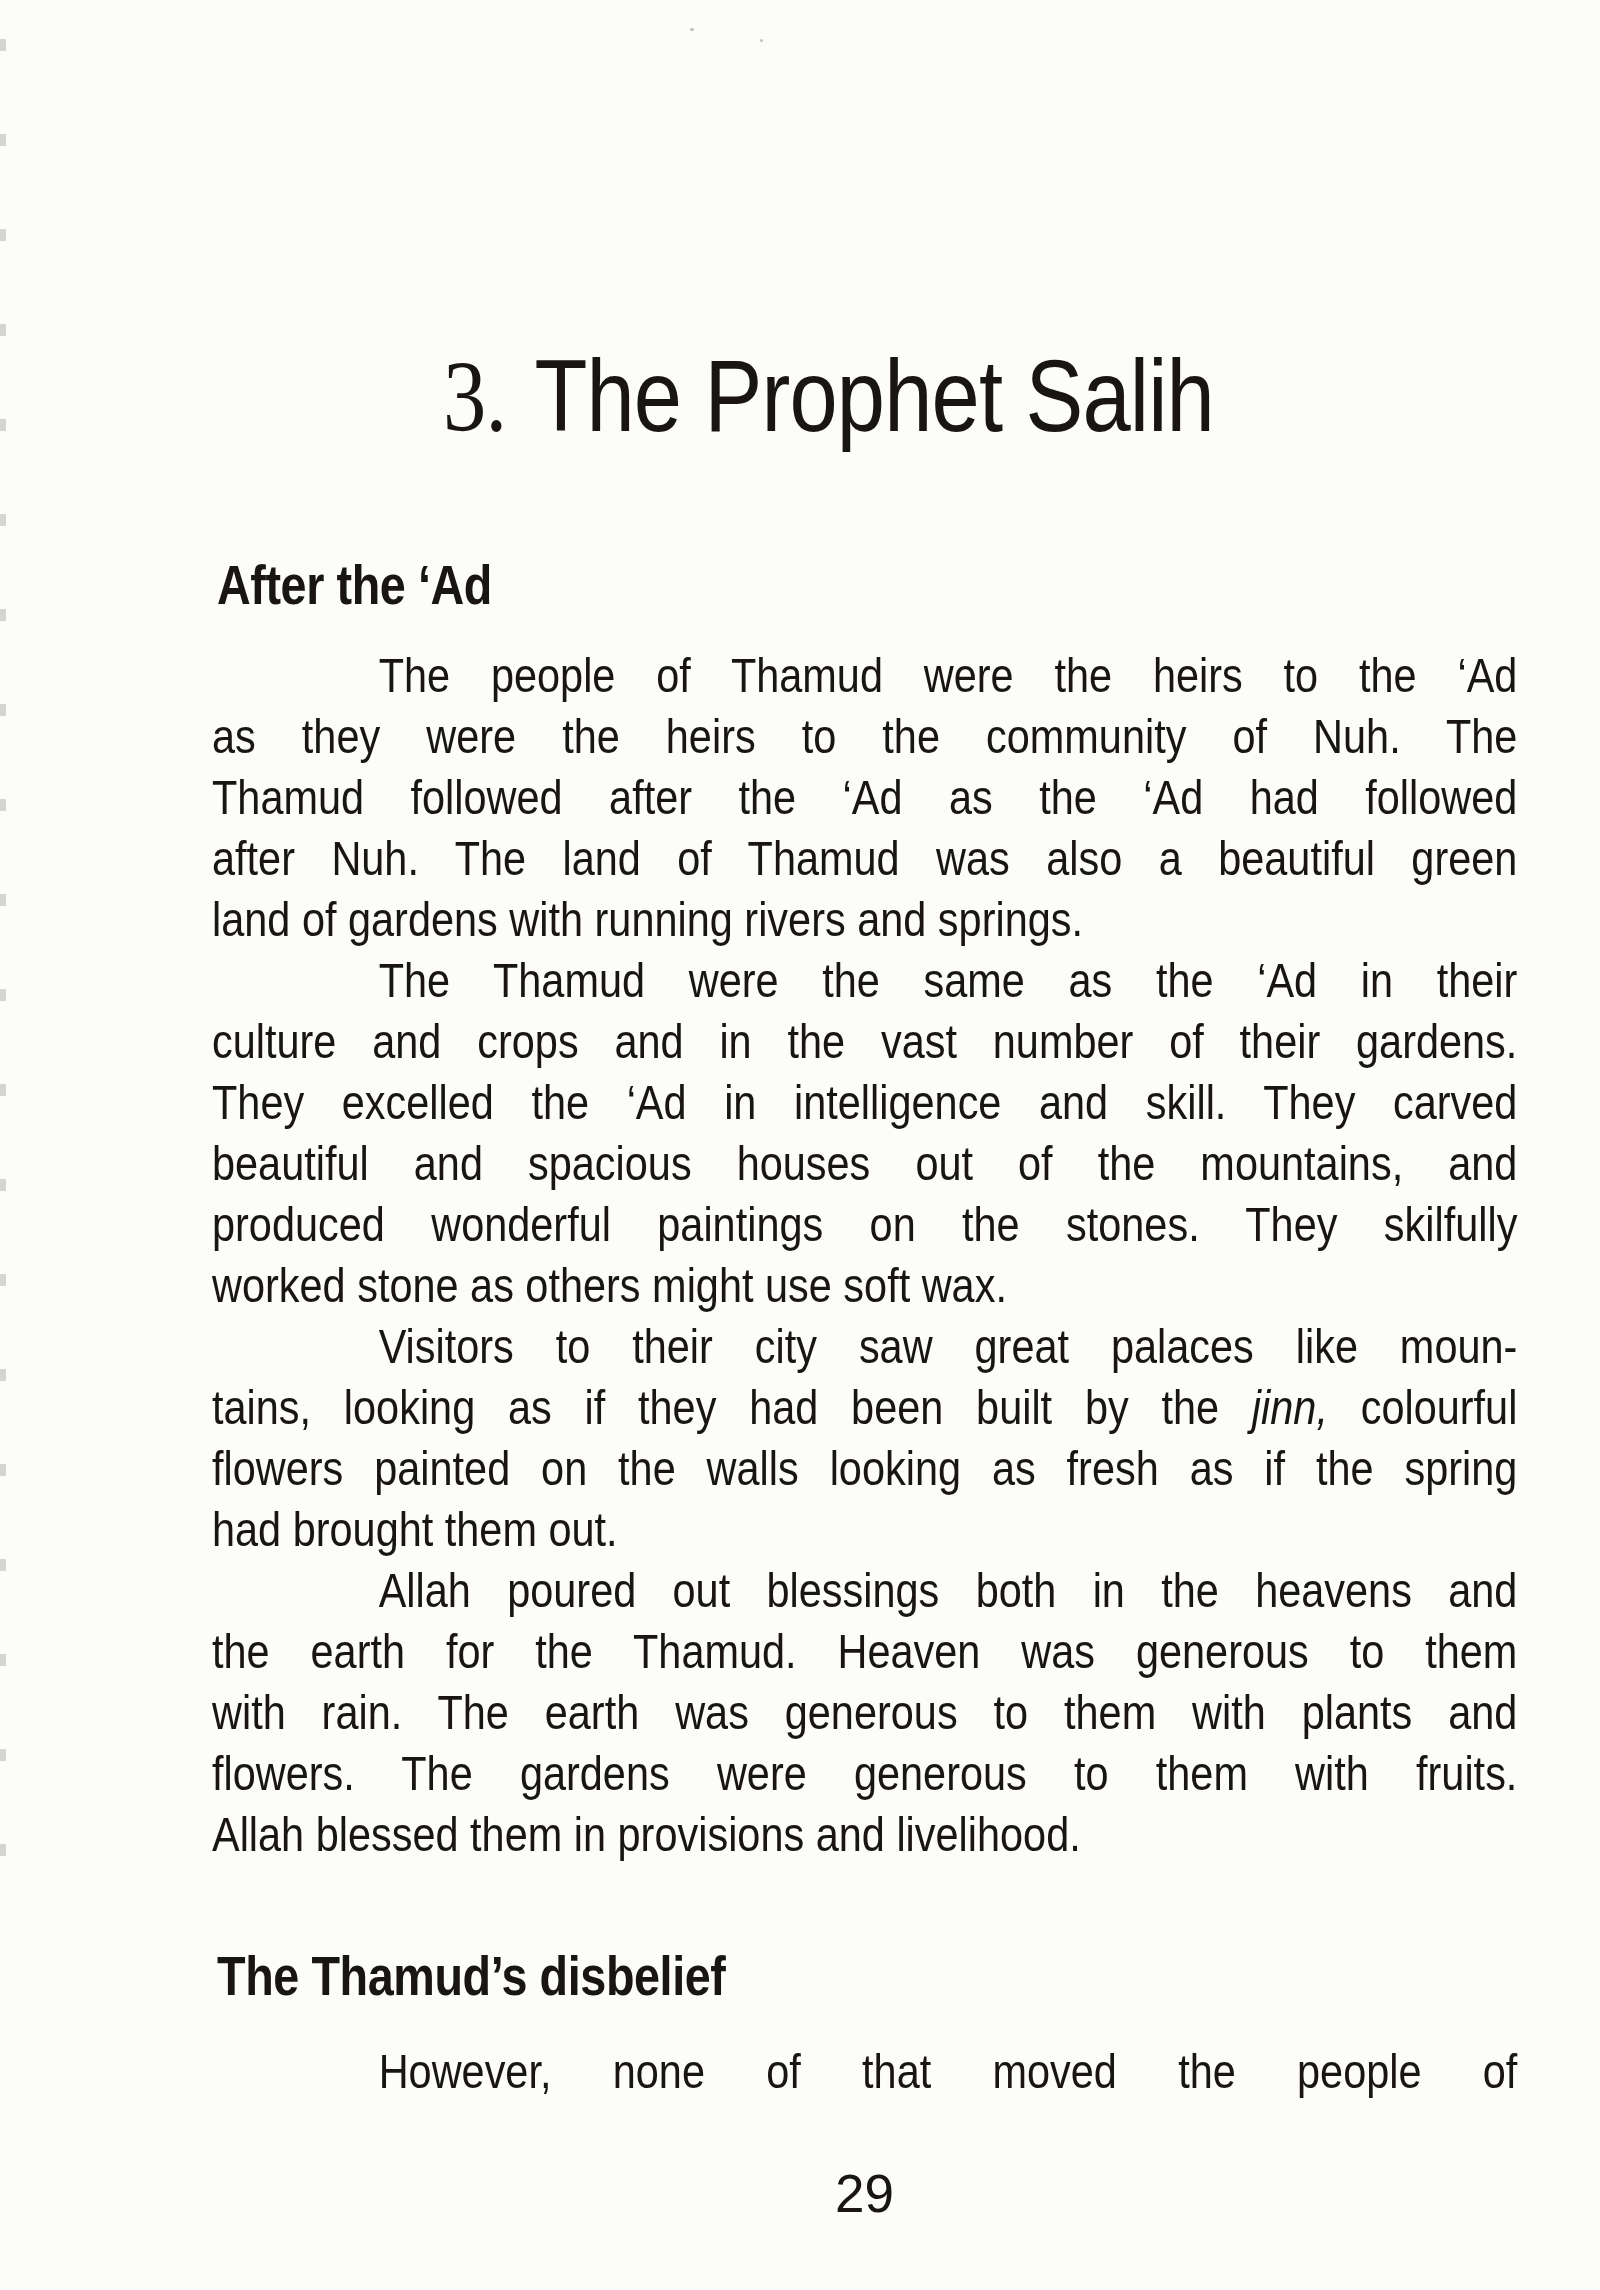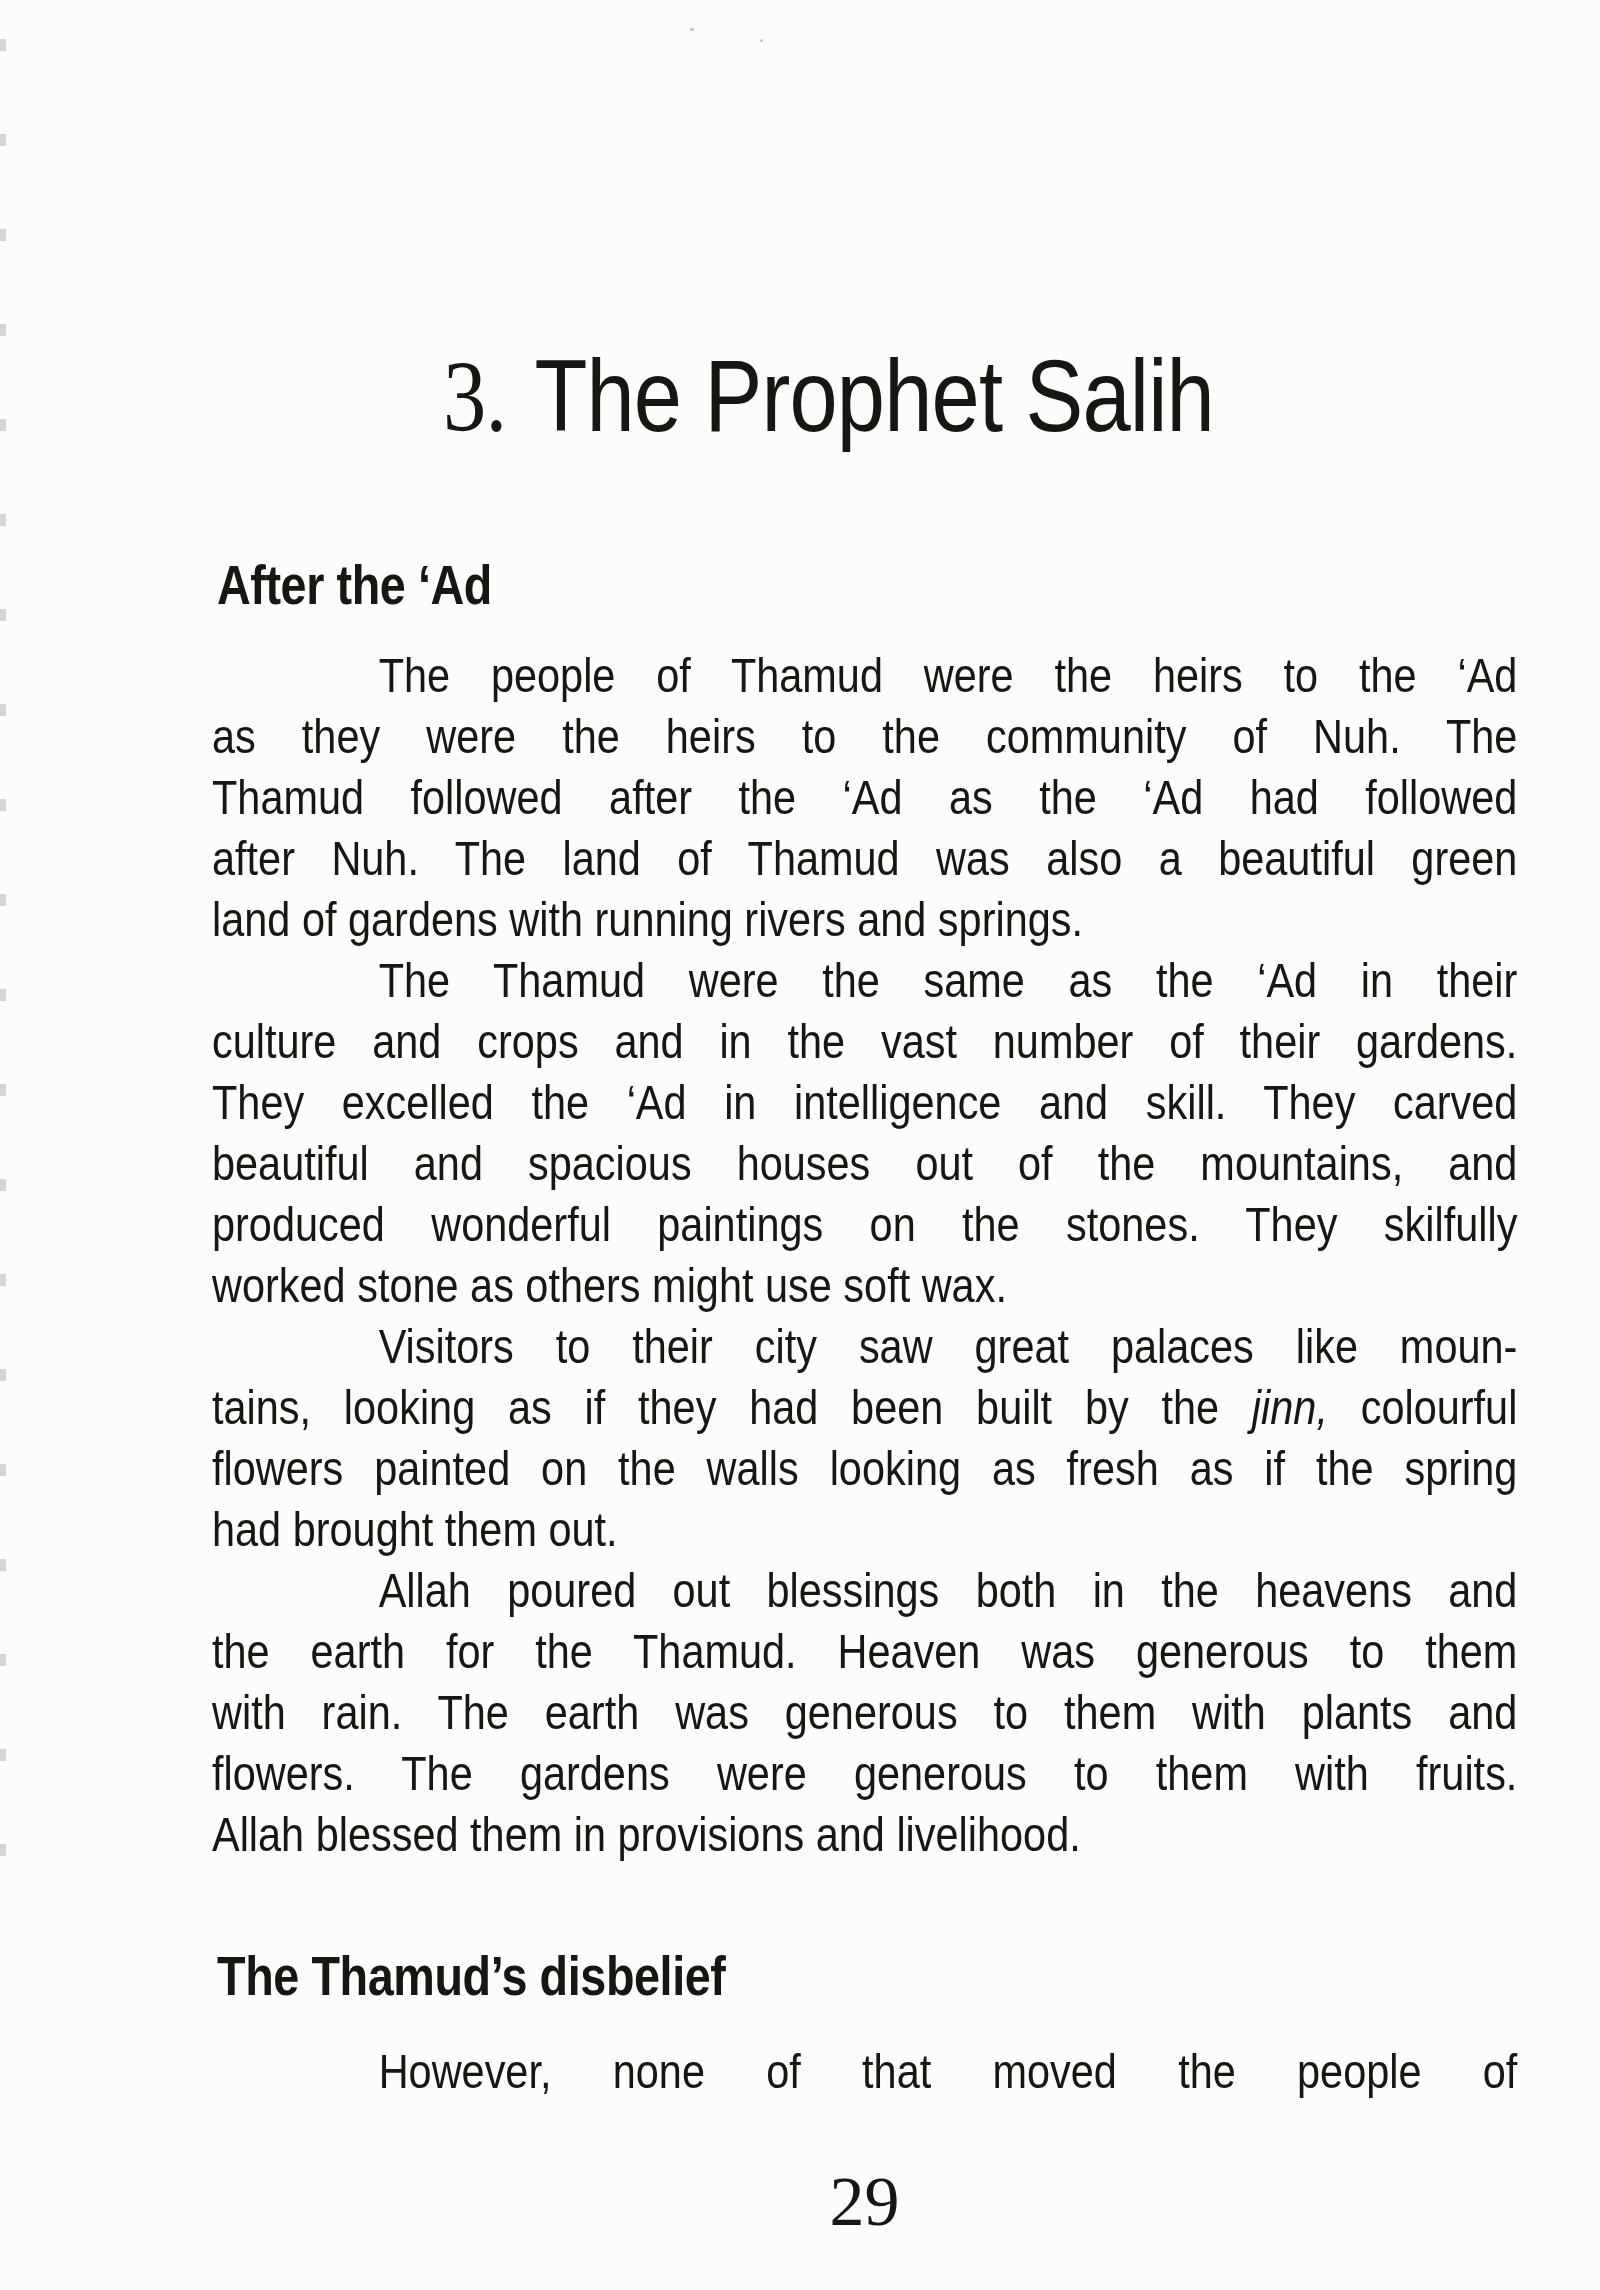--- a/index.html
+++ b/index.html
@@ -51,22 +51,22 @@
   .para{margin:0;}
   .line{height:61px;overflow:visible;}
   .line.j{text-align:justify;text-align-last:justify;}
   .line.last{text-align:left;text-align-last:left;}
   .line.ind{text-indent:197px;}
   .it{font-style:italic;}
 
   .page-number{
     position:absolute;left:212px;top:2167px;width:1305px;
     text-align:center;
-    font-family:Liberation Serif, serif;
-    font-size:70px;line-height:1;
+    font-family:Liberation Sans, sans-serif;
+    font-size:53px;line-height:1;
   }
 </style>
 </head>
 <body>
 
 <div class="page">
 
   <div class="scan-marks"></div>
   <div class="speck a"></div>
   <div class="speck b"></div>

